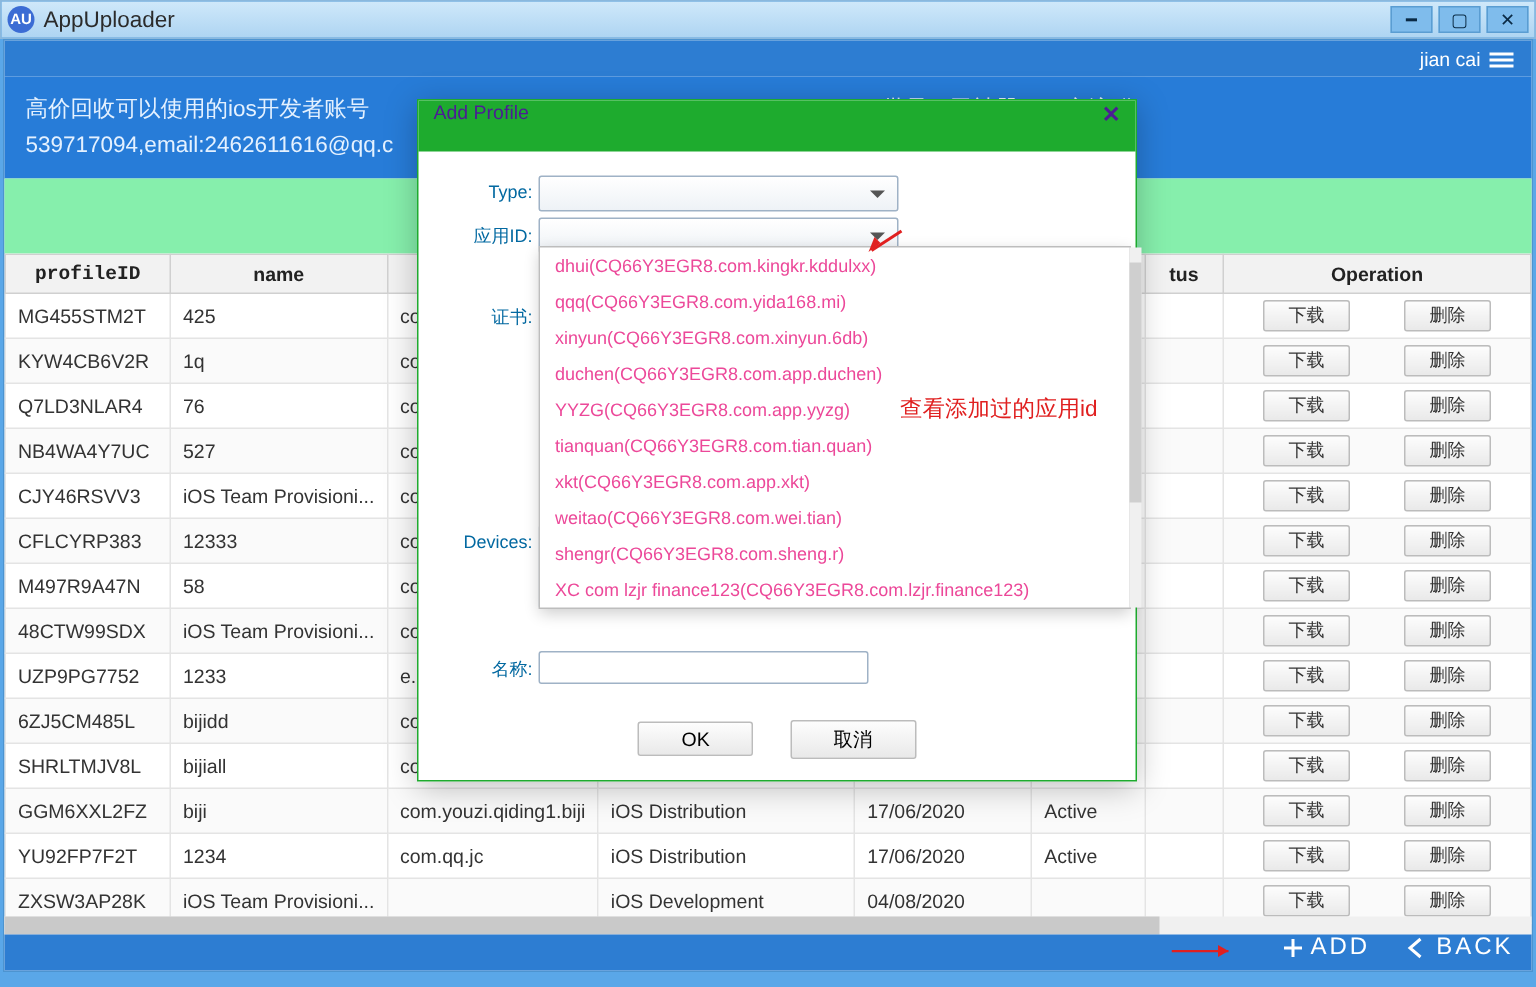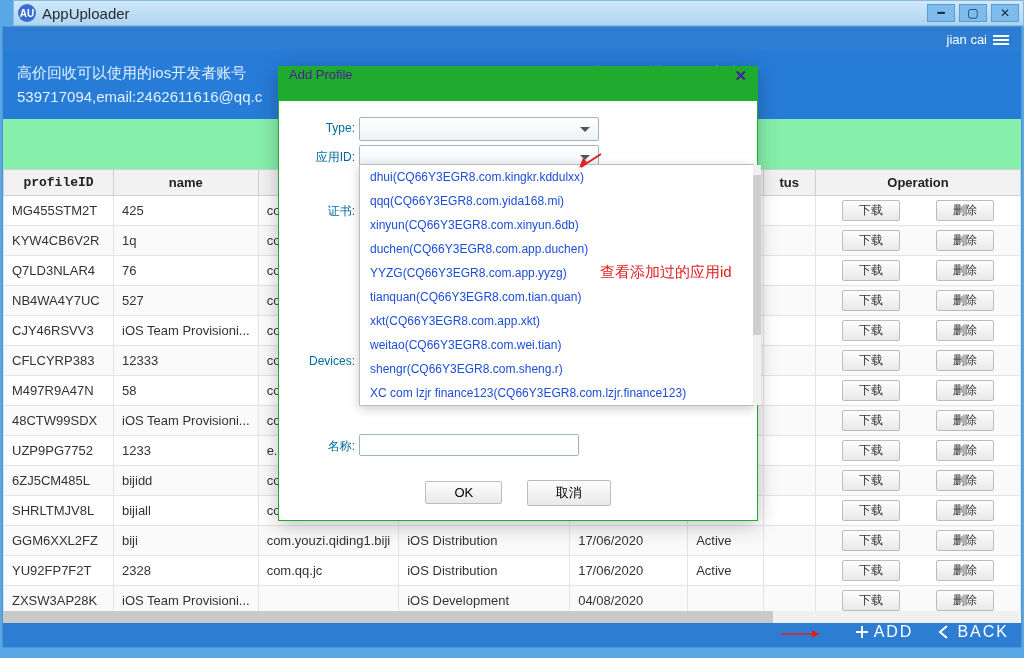--- a/index.html
+++ b/index.html
@@ -1,17 +1,17 @@
 <!DOCTYPE html>
 <html><head>
 <meta charset="utf-8">
 <style>
 * { box-sizing: border-box; margin: 0; padding: 0; font-family: "Segoe UI", Arial, sans-serif; }
 body { width: 1024px; height: 658px; overflow: hidden; background: linear-gradient(to bottom, #5aa7e8 0%, #5aa7e8 100%); position: relative; }
-.titlebar { height: 26px; background: linear-gradient(to bottom, #cfe8fa, #aed5f2); display: flex; align-items: center; padding: 0 4px; border: 1px solid #8ab8dd; margin-left: 13px; }
+.titlebar { height: 26px; background: linear-gradient(to bottom, #cfe8fa, #aed5f2); display: flex; align-items: center; padding: 0 4px; border: 1px solid #8ab8dd; }
 .titlebar .au-logo { width: 18px; height: 18px; background: #3b6cd4; border-radius: 50%; color: #fff; font-size: 10px; display: flex; align-items: center; justify-content: center; font-weight: bold; }
 .titlebar .title { font-size: 15px; color: #2b2b2b; margin-left: 6px; flex: 1; }
 .titlebar .win-btns { display: flex; }
 .titlebar .win-btn { width: 28px; height: 18px; background: #7fbcec; margin-left: 4px; display: flex; align-items: center; justify-content: center; color: #0a2a44; font-size: 12px; border: 1px solid #5a9dd2; }
 .app { position: absolute; top: 26px; left: 2px; right: 2px; bottom: 10px; background: #fff; border: 1px solid #4d94d0; }
 .header { height: 24px; background: #2d7dd2; display: flex; align-items: center; justify-content: flex-end; padding: 0 12px; }
 .header .user { color: #fff; font-size: 13px; display: flex; align-items: center; gap: 6px; text-align: center; }
 .hamburger { width: 16px; height: 12px; display: inline-block; }
 .hamburger span { display: block; height: 2px; background: #fff; margin: 2px 0; }
 .banner { background: #277cd8; color: #e4f1ff; padding: 10px 14px; font-size: 15px; line-height: 1.6; }
@@ -28,21 +28,21 @@
 .dialog { position: absolute; left: 278px; top: 66px; width: 480px; background: #fff; border: 1px solid #1eab2e; box-shadow: 0 4px 20px rgba(0,0,0,.25); }
 .dialog .dlg-title { height: 34px; background: #1eab2e; color: #4c1d95; display: flex; padding: 0 10px; font-size: 13px; }
 .dialog .dlg-title .x { margin-left: auto; font-size: 15px; font-weight: bold; cursor: pointer; }
 .dlg-body { padding: 12px 18px; font-size: 13px; }
 .form-row { display: flex; align-items: flex-start; margin: 4px 0; }
 .form-row label { width: 62px; text-align: right; color: #0369a1; padding-right: 4px; padding-top: 4px; font-size: 12px; }
 .form-row .ctl { flex: 1; }
 .select-like { height: 24px; border: 1px solid #9fb2c6; border-radius: 2px; background: linear-gradient(#fff,#eef2f6); position: relative; }
 .select-like::after { content: ""; position: absolute; right: 8px; top: 9px; border: 5px solid transparent; border-top-color: #555; }
 .dropdown { position: absolute; left: 359px; top: 164px; width: 395px; background: #fff; border: 1px solid #bdbdbd; box-shadow: 0 3px 10px rgba(0,0,0,.2); font-size: 12px; z-index: 30; }
-.dropdown .item { padding: 5px 10px; color: #1d4ed8; }
+.dropdown .item { padding: 5px 10px; color: #ec4899; }
 .dropdown .scroller { position: absolute; right: -8px; top: 0; bottom: 0; width: 8px; background: #f0f0f0; }
 .dropdown .thumb { position: absolute; right: -8px; top: 10px; width: 8px; height: 160px; background: #cfcfcf; }
 .annot-arrow { position: absolute; left: 577px; top: 152px; width: 26px; height: 18px; z-index: 35; }
 .annot-text { position: absolute; left: 600px; top: 263px; color: #e02020; font-size: 15px; z-index: 35; }
 .multi-box { height: 56px; border: 1px solid #9fb2c6; border-radius: 2px; background: #fff; }
 .text-input { height: 22px; width: 220px; border: 1px solid #9fb2c6; border-radius: 2px; }
 .dlg-btns { text-align: center; padding: 8px 0 14px; }
 .dlg-btn { display: inline-block; border: 1px solid #bcbcbc; background: linear-gradient(#fdfdfd,#e9e9e9); border-radius: 2px; padding: 3px 28px; margin: 0 10px; font-size: 13px; }
 .hscroll { position: absolute; left: 0; right: 0; bottom: 24px; height: 12px; background: #f0f0f0; }
 .hscroll .thumb { position: absolute; left: 0; width: 770px; top: 0; bottom: 0; background: #c9c9c9; }
@@ -213,21 +213,21 @@
             <td>biji</td>
             <td colspan="1">com.youzi.qiding1.biji</td>
             <td>iOS Distribution</td>
             <td>17/06/2020</td>
             <td>Active</td>
             <td></td>
             <td style="text-align: center;"><span class="op-btn">下载</span><span class="op-btn">删除</span></td>
           </tr>
           <tr>
             <td>YU92FP7F2T</td>
-            <td>2328</td>
+            <td>1234</td>
             <td colspan="1">com.qq.jc</td>
             <td>iOS Distribution</td>
             <td>17/06/2020</td>
             <td>Active</td>
             <td></td>
             <td style="text-align: center;"><span class="op-btn">下载</span><span class="op-btn">删除</span></td>
           </tr>
           <tr>
             <td>ZXSW3AP28K</td>
             <td>iOS Team Provisioni...</td>

